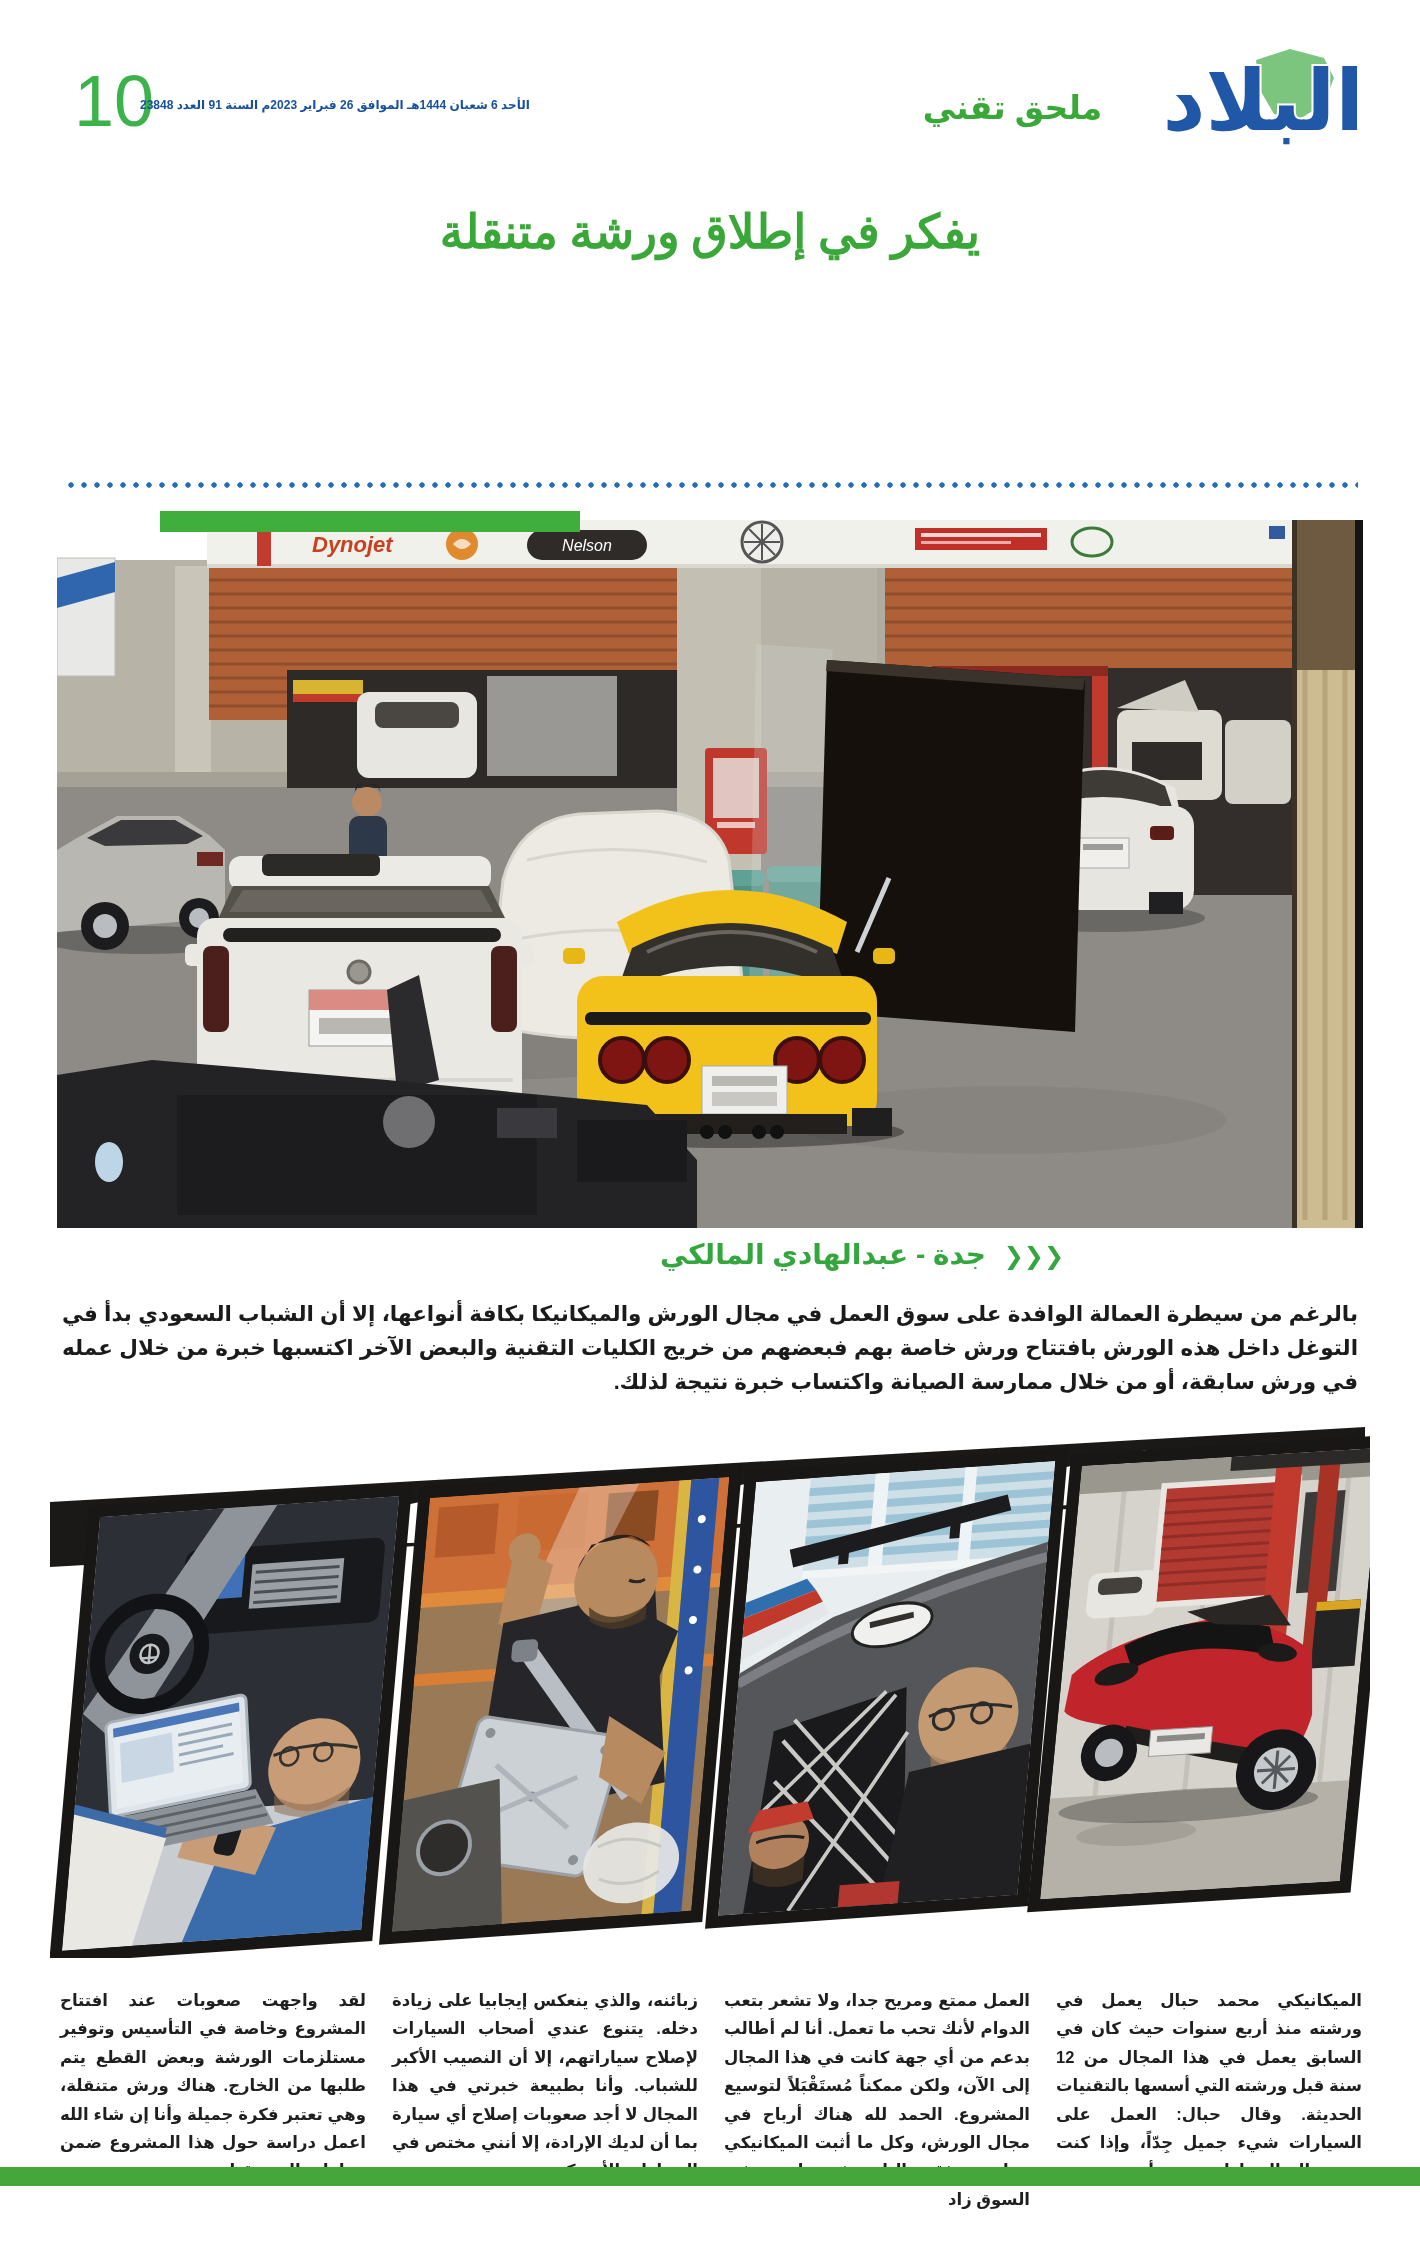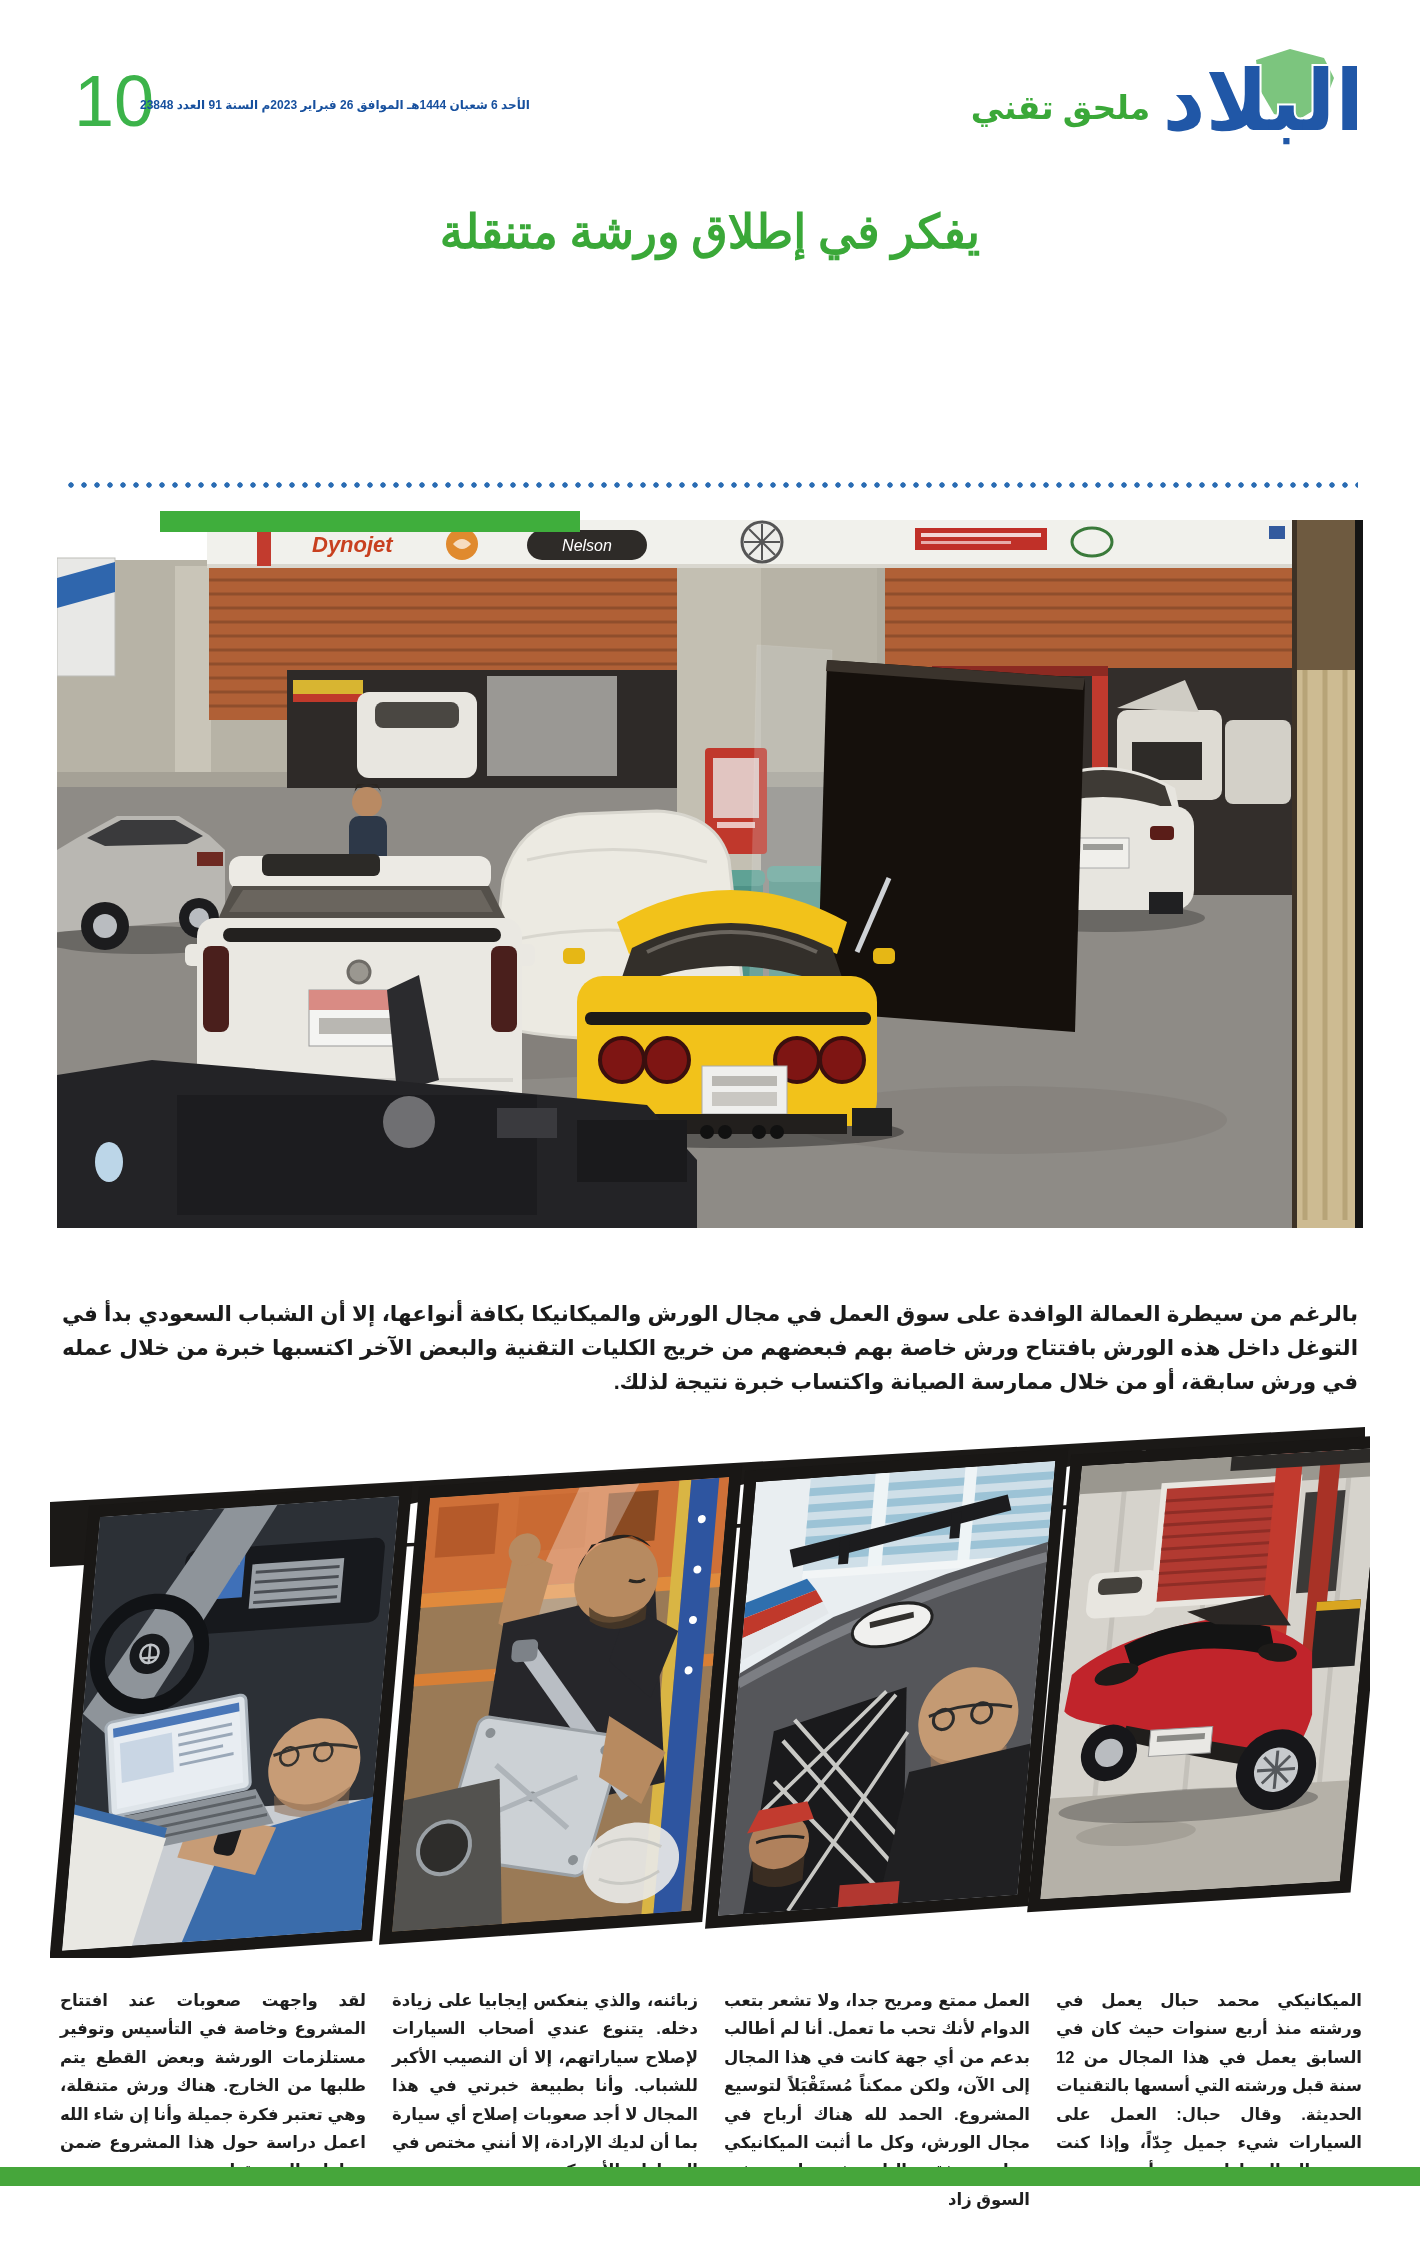--- a/index.html
+++ b/index.html
@@ -3,21 +3,21 @@
 <meta charset="utf-8">
 <style>
   html,body{margin:0;padding:0;background:#fff;}
   .page{position:relative;width:1420px;height:2252px;background:#ffffff;overflow:hidden;
         font-family:"Liberation Sans","DejaVu Sans",sans-serif;}
   .abs{position:absolute;}
   .page-num{left:54px;top:60px;font-size:72px;font-weight:normal;color:#3cb34a;margin-left:20px;}
   .dateline{left:140px;top:98px;width:500px;direction:rtl;text-align:left;
             font-size:12px;font-weight:bold;color:#17509e;letter-spacing:.5px;}
   .supplement{left:915px;top:88px;width:195px;text-align:center;
-              font-size:33px;font-weight:bold;color:#3aa838;margin-left:48px;}
+              font-size:33px;font-weight:bold;color:#3aa838;}
   .logo{left:1128px;top:44px;width:242px;height:108px;}
   .kicker{left:60px;top:204px;width:1300px;text-align:center;
           font-size:47px;font-weight:800;color:#3aa838;font-family:Liberation Serif, serif;}
   .headline{left:40px;top:300px;width:1340px;text-align:center;direction:rtl;
             font-size:76px;font-weight:900;color:#111;line-height:1.05;}
   .dotline{left:66px;top:480px;width:1292px;height:12px;
            background:radial-gradient(circle 2.6px at 5px 5px,#2a6cb3 2.4px,rgba(0,0,0,0) 3px);
            background-size:13px 12px;background-repeat:repeat-x;}
   .green-chip{left:160px;top:511px;width:420px;height:21px;background:#3fae3c;z-index:5;}
   .main-photo{left:57px;top:520px;width:1306px;height:708px;z-index:2;}
@@ -259,20 +259,24 @@
         <polygon points="0,555 95,540 330,560 590,585 640,640 640,708 0,708" fill="#232326"></polygon>
         <rect x="120" y="575" width="360" height="120" fill="#1c1c1f"></rect>
         <circle cx="352" cy="602" r="26" fill="#6f6f72"></circle>
         <rect x="520" y="600" width="110" height="62" fill="#1a1a1c"></rect>
         <rect x="440" y="588" width="60" height="30" fill="#3a3a3e"></rect>
         <ellipse cx="52" cy="642" rx="14" ry="20" fill="#bcd6e8"></ellipse>
       </g>
     </svg>
   </div>
 
+  <div class="abs byline">
+    <span class="chev">❮❮❮</span>
+    <span>جدة - عبدالهادي المالكي</span>
+  </div>
 
   <div class="abs intro">بالرغم من سيطرة العمالة الوافدة على سوق العمل في مجال الورش والميكانيكا بكافة أنواعها، إلا أن الشباب السعودي بدأ في التوغل داخل هذه الورش بافتتاح ورش خاصة بهم فبعضهم من خريج الكليات التقنية والبعض الآخر اكتسبها خبرة من خلال عمله في ورش سابقة، أو من خلال ممارسة الصيانة واكتساب خبرة نتيجة لذلك.</div>
 
   <div class="abs strip">
     <svg width="1320" height="556" viewBox="0 0 1320 556">
 
       <polygon points="0,100 1315,25 1315,90 0,165" fill="#1b1917"></polygon>
       <polygon points="140,149 440,85 440,138" fill="#ffffff"></polygon>
       <polygon points="470,130 770,66 770,119" fill="#ffffff"></polygon>
       <polygon points="796,112 1096,48 1096,100" fill="#ffffff"></polygon>

